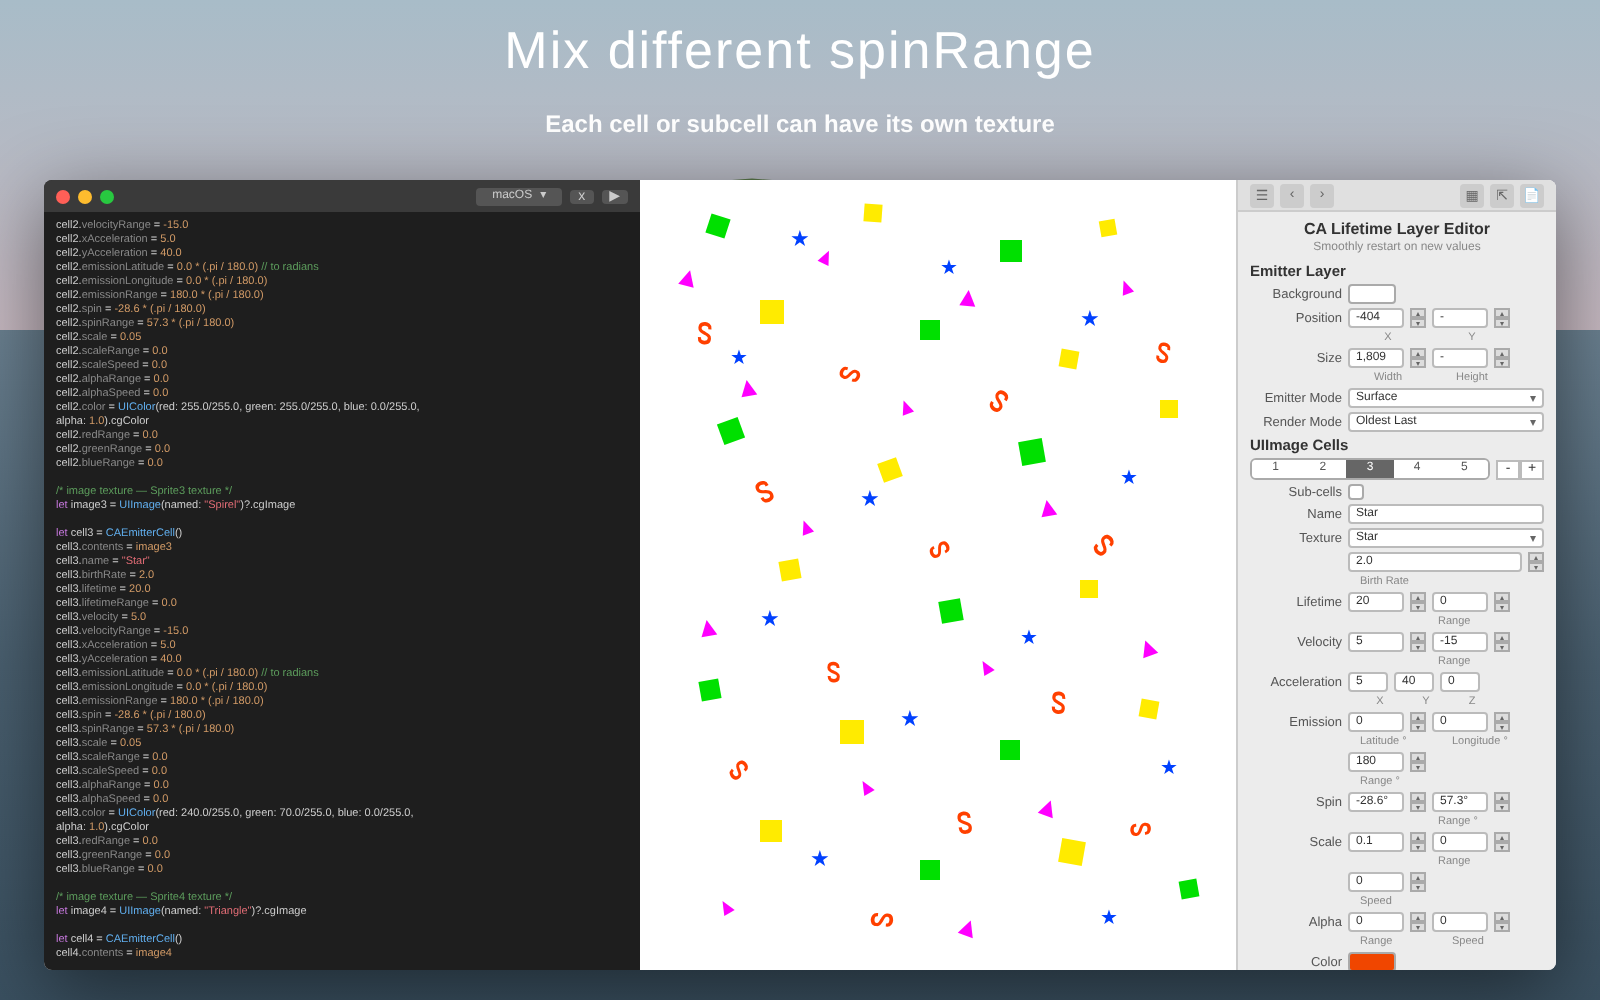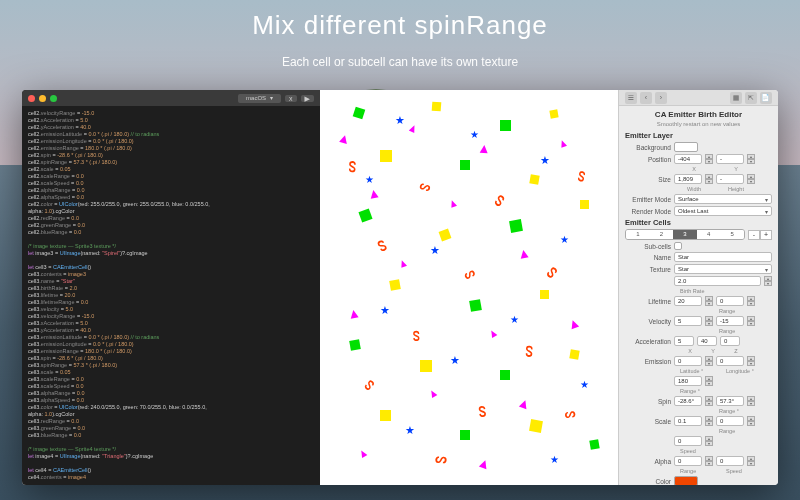--- a/index.html
+++ b/index.html
@@ -1,19 +1,19 @@
 <!DOCTYPE html>
 <html><head>
 <meta charset="utf-8">
 <style>
 *{margin:0;padding:0;box-sizing:border-box;font-family:-apple-system,BlinkMacSystemFont,"Helvetica Neue",sans-serif}
 body{width:800px;height:500px;overflow:hidden;background:linear-gradient(180deg,#a8bcc8 0%,#c8b8c0 35%,#d8c0b0 55%,#b8a8a0 100%);position:relative}
 .hero{position:absolute;top:10px;left:0;right:0;text-align:center;color:#fff;z-index:1}
 .hero h1{font-size:26px;font-weight:300;letter-spacing:1px;margin-bottom:14px}
-.hero p{font-size:12px;font-weight:400}
+.hero p{font-size:12px;font-weight:700}
 .island{position:absolute;top:85px;left:160px;width:480px;height:85px;background:linear-gradient(180deg,#5a7a4a 0%,#4a5a3a 40%,#8a7a5a 60%,#7a6a4a 80%,#3a4a5a 100%);clip-path:polygon(0 100%,5% 60%,12% 40%,20% 25%,30% 15%,38% 8%,45% 5%,52% 8%,60% 20%,68% 35%,75% 50%,82% 55%,88% 62%,94% 70%,100% 100%);z-index:0}
 .water{position:absolute;top:165px;left:0;right:0;height:335px;background:linear-gradient(180deg,#6a8090 0%,#4a6070 50%,#3a5060 100%);z-index:0}
 
 .app{position:absolute;top:90px;left:22px;width:756px;height:395px;background:#e8e8e8;border-radius:4px;box-shadow:0 10px 40px rgba(0,0,0,.5);display:flex;overflow:hidden;z-index:2}
 
 .code-pane{width:298px;background:#1e1e1e;color:#d4d4d4;font-family:Menlo,Monaco,monospace;font-size:5.5px;line-height:7px;display:flex;flex-direction:column}
 .titlebar{height:16px;background:#3a3a3a;display:flex;align-items:center;padding:0 6px;gap:4px}
 .traffic{width:7px;height:7px;border-radius:50%}
 .tr{background:#ff5f57}.ty{background:#febc2e}.tg{background:#28c840}
 .tb-spacer{flex:1}
@@ -207,21 +207,21 @@
     <div class="insp-tb">
       <div class="insp-tb-i">☰</div>
       <div class="insp-tb-i">‹</div>
       <div class="insp-tb-i">›</div>
       <div style="flex:1"></div>
       <div class="insp-tb-i">▦</div>
       <div class="insp-tb-i">⇱</div>
       <div class="insp-tb-i">📄</div>
     </div>
     <div class="insp-body">
-      <div class="insp-title">CA Emitter Birth Editor</div>
+      <div class="insp-title">CA Lifetime Layer Editor</div>
       <div class="insp-sub">Smoothly restart on new values</div>
 
       <div class="insp-sec">Emitter Layer</div>
       <div class="row">
           <div class="lbl">Background</div>
           <div class="cswatch" style="background:#fff"></div>
         </div>
       <div class="row">
           <div class="lbl">Position</div>
           <div class="fld sm">-404</div>
@@ -266,21 +266,21 @@
             <span>Surface</span>
           </div>
         </div>
       <div class="row">
           <div class="lbl">Render Mode</div>
           <div class="sel">
             <span>Oldest Last</span>
           </div>
         </div>
 
-      <div class="insp-sec">Emitter Cells</div>
+      <div class="insp-sec">UIImage Cells</div>
       <div class="row">
           <div class="seg" id="pager">
             <div>1</div>
             <div>2</div>
             <div class="on">3</div>
             <div>4</div>
             <div>5</div>
           </div>
           <div class="addrem">
             <div>-</div>

